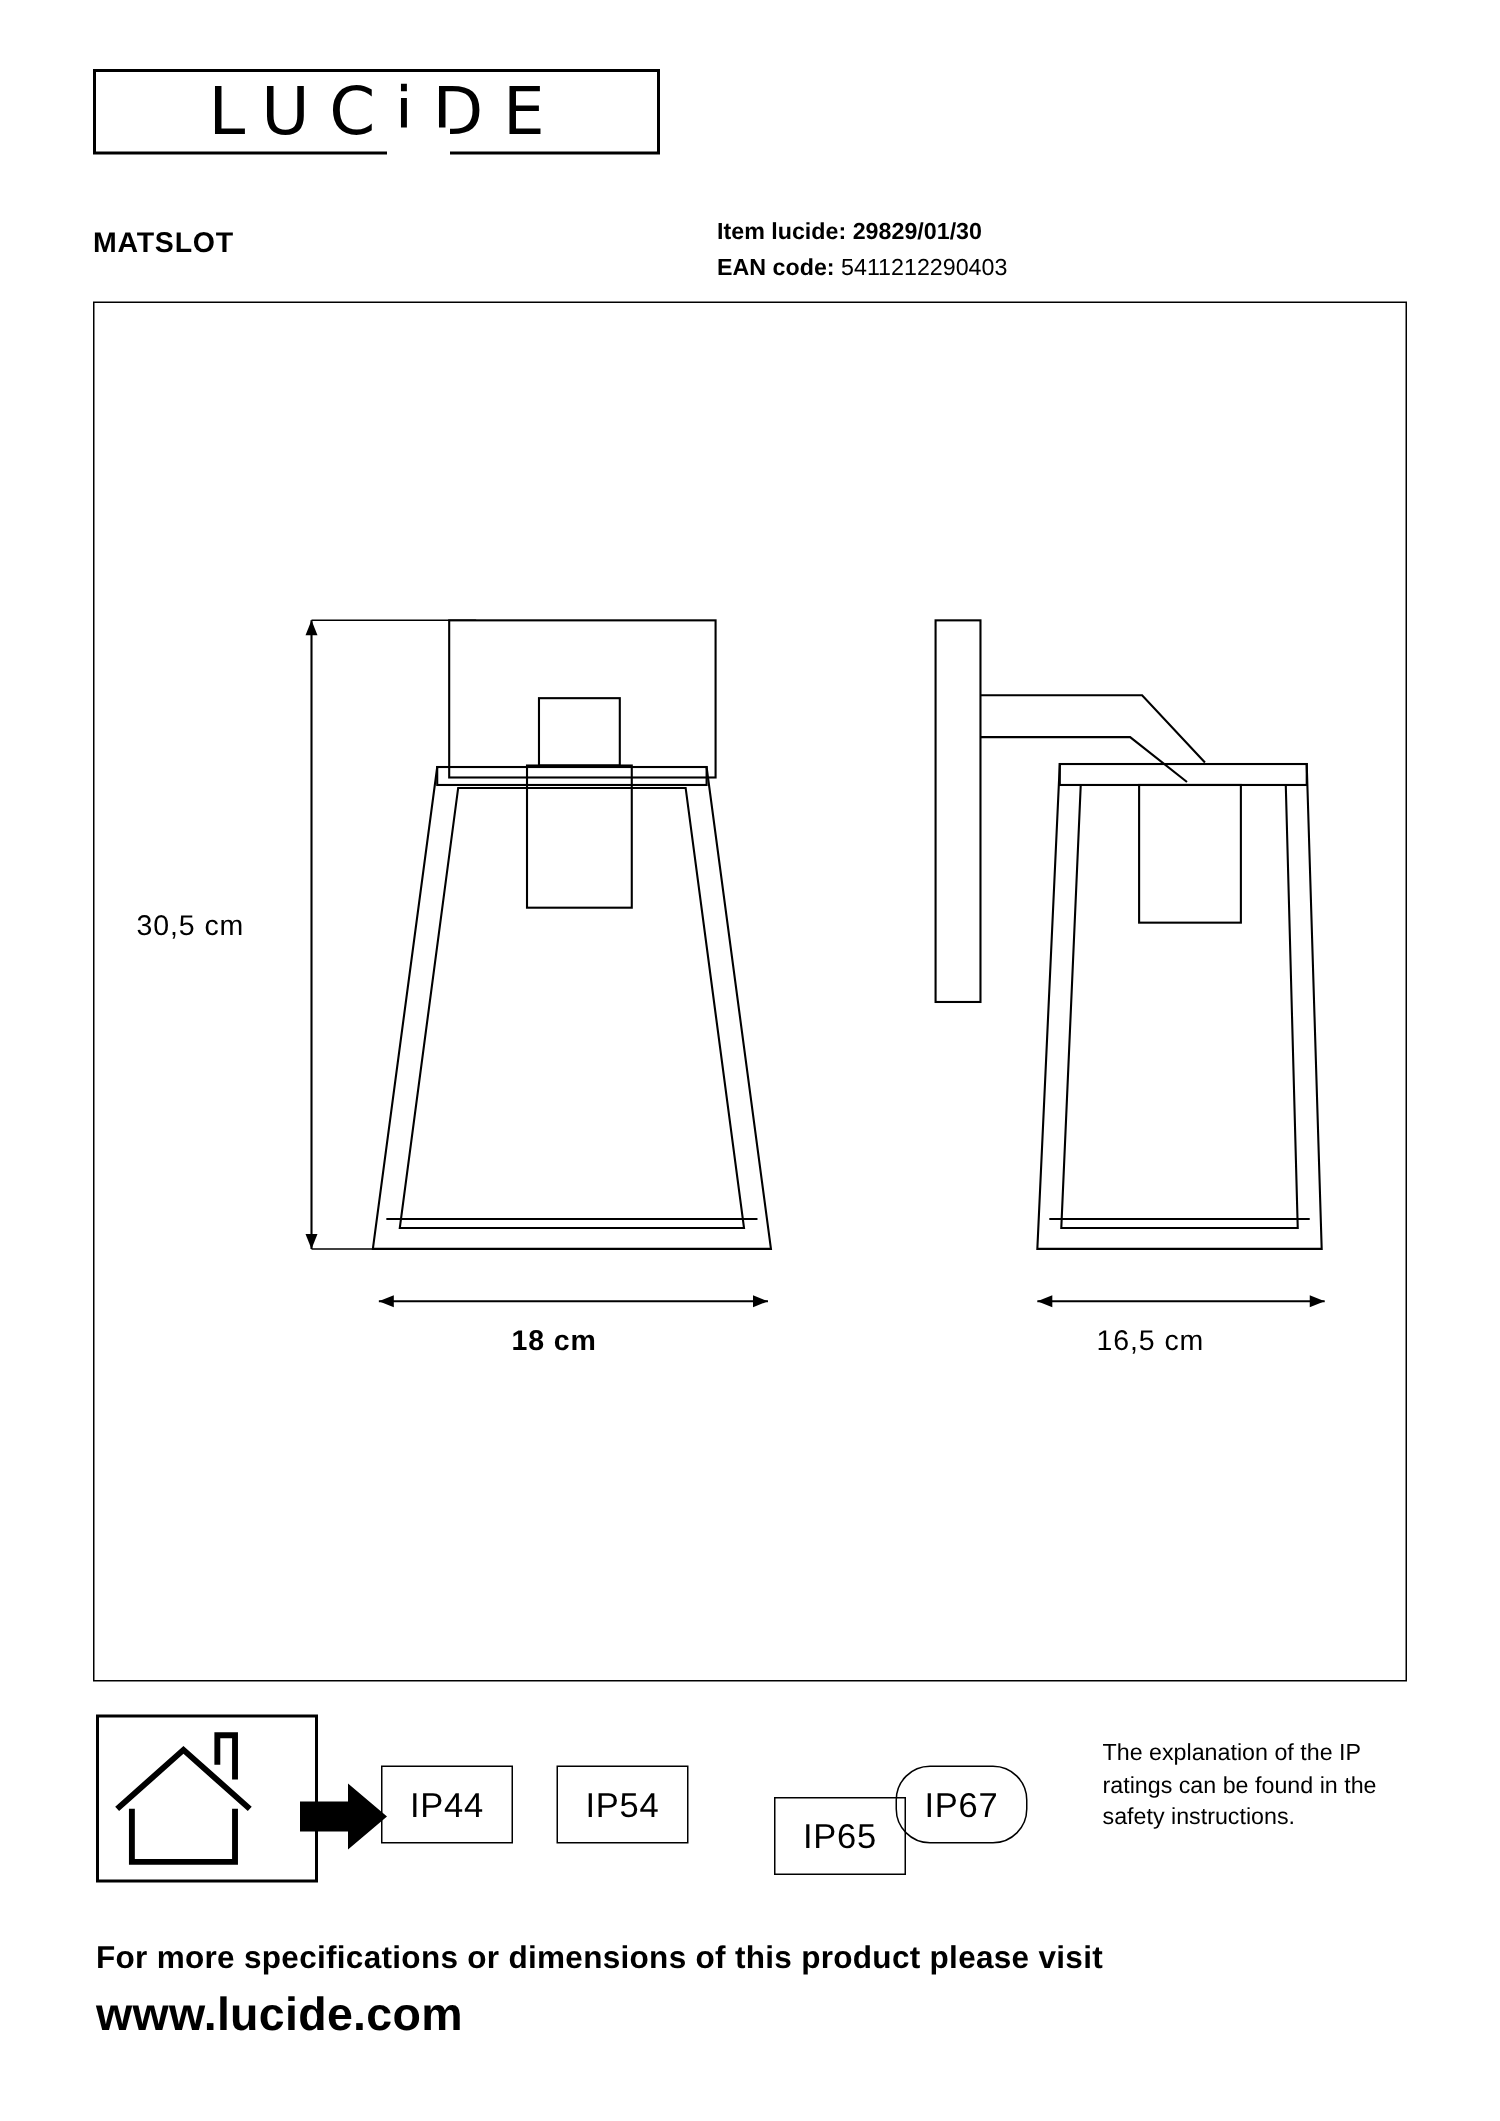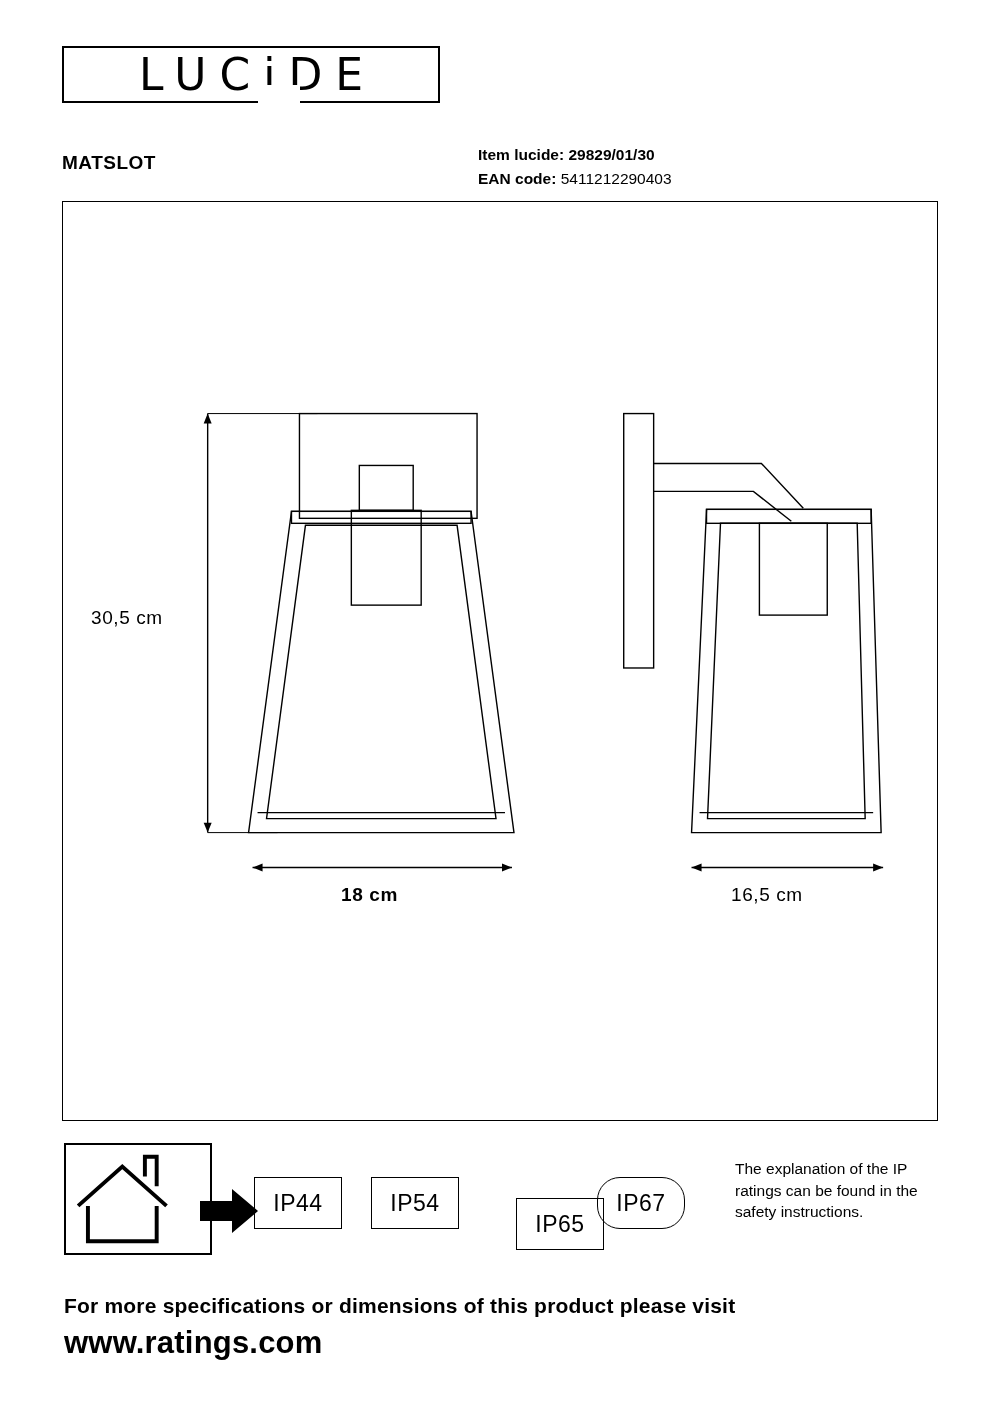--- a/index.html
+++ b/index.html
@@ -255,13 +255,13 @@
 </svg>
 
 <div class="ip-box" id="ip0">IP44</div>
 <div class="ip-box" id="ip1">IP54</div>
 <div class="ip-box" id="ip2">IP65</div>
 <div class="ip-box" id="ip3">IP67</div>
 
 <div class="ip-note">The explanation of the IP ratings can be found in the safety instructions.</div>
 
 <div class="footer-line1">For more specifications or dimensions of this product please visit</div>
-<div class="footer-line2">www.ratings.com</div>
+<div class="footer-line2">www.lucide.com</div>
 
 </body></html>

